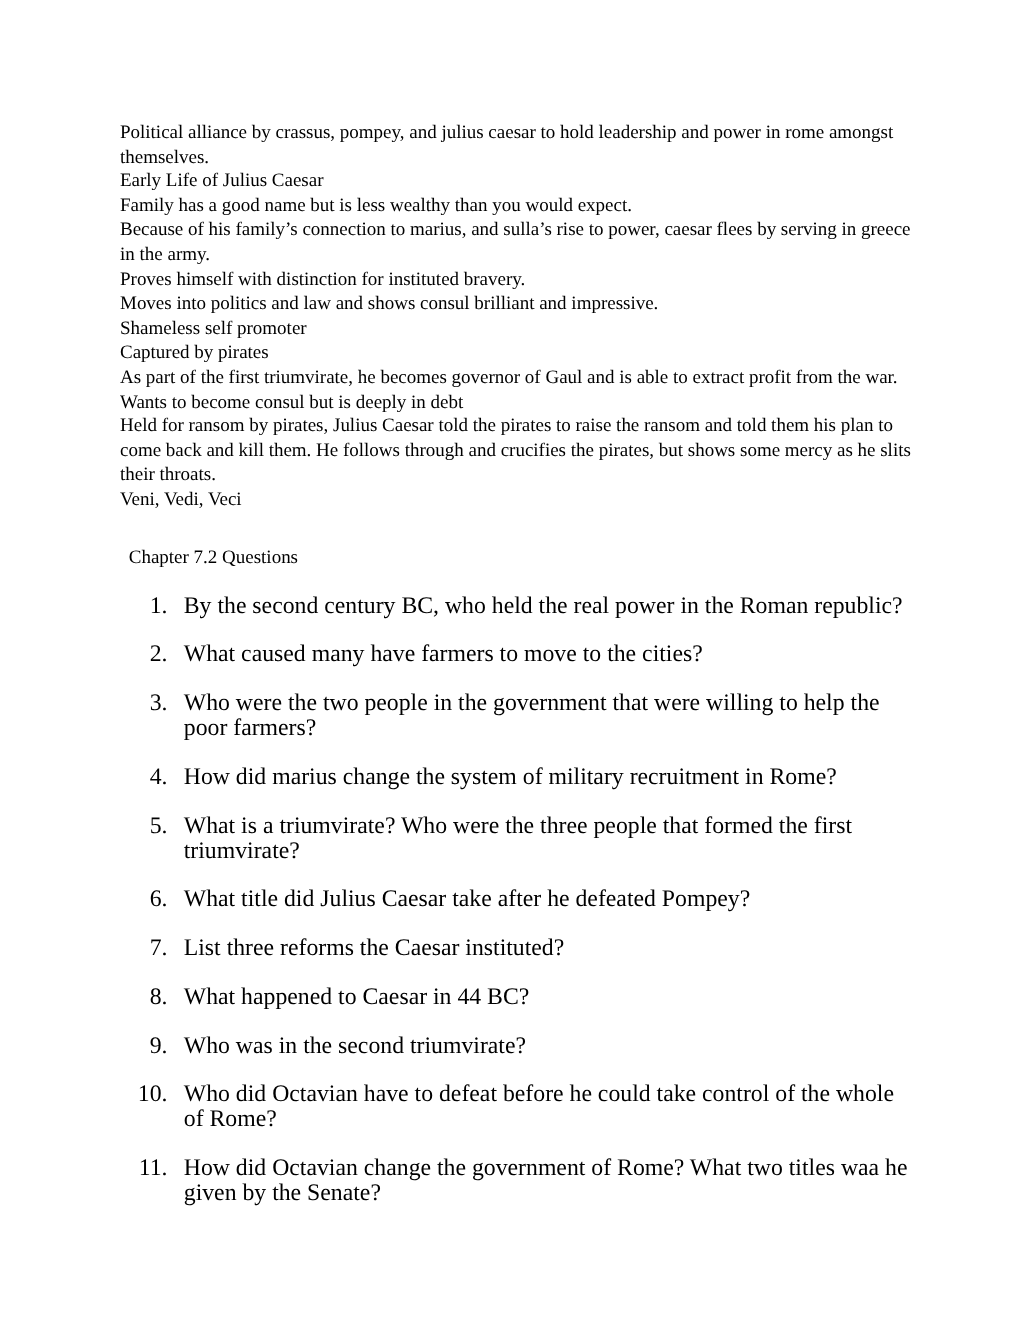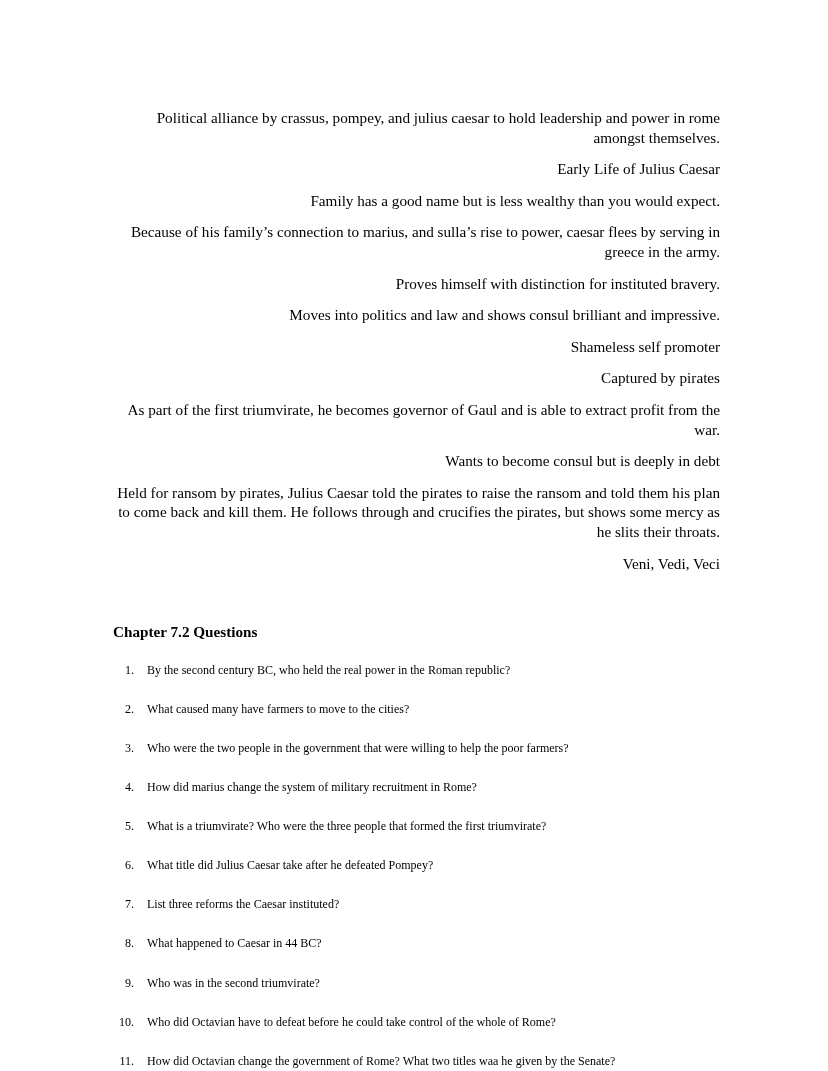--- a/index.html
+++ b/index.html
@@ -20,49 +20,49 @@
     height: 1071px;
     background: #ffffff;
     box-sizing: border-box;
     padding: 96px 96px 60px 96px;
   }
   .doc-body {
     font-size: 15.2px;
     line-height: 19.6px;
   }
   .para {
-    margin: 12px;
+    margin: 0;
     padding: 0;
-    text-align: right;
+    text-align: left;
   }
   .para.bold {
     font-weight: normal;
   }
   .spacer {
     height: 19.6px;
   }
   .chapter-heading {
-    margin: 17px;
+    margin: 7px;
     padding: 0;
     font-size: 15.2px;
     line-height: 19.6px;
-    font-weight: bold;
+    font-weight: normal;
   }
   .qlist {
     margin: 0;
     padding: 0;
     list-style: none;
     counter-reset: qcounter;
   }
   .qlist li {
     position: relative;
     counter-increment: qcounter;
     padding-left: 51px;
     margin-top: 19.5px;
-    font-size: 12px;
+    font-size: 19px;
     line-height: 19.6px;
     font-family: Liberation Serif, serif;
   }
   .qlist li::before {
     content: counter(qcounter) ".";
     position: absolute;
     left: 0;
     width: 38px;
     text-align: right;
   }

